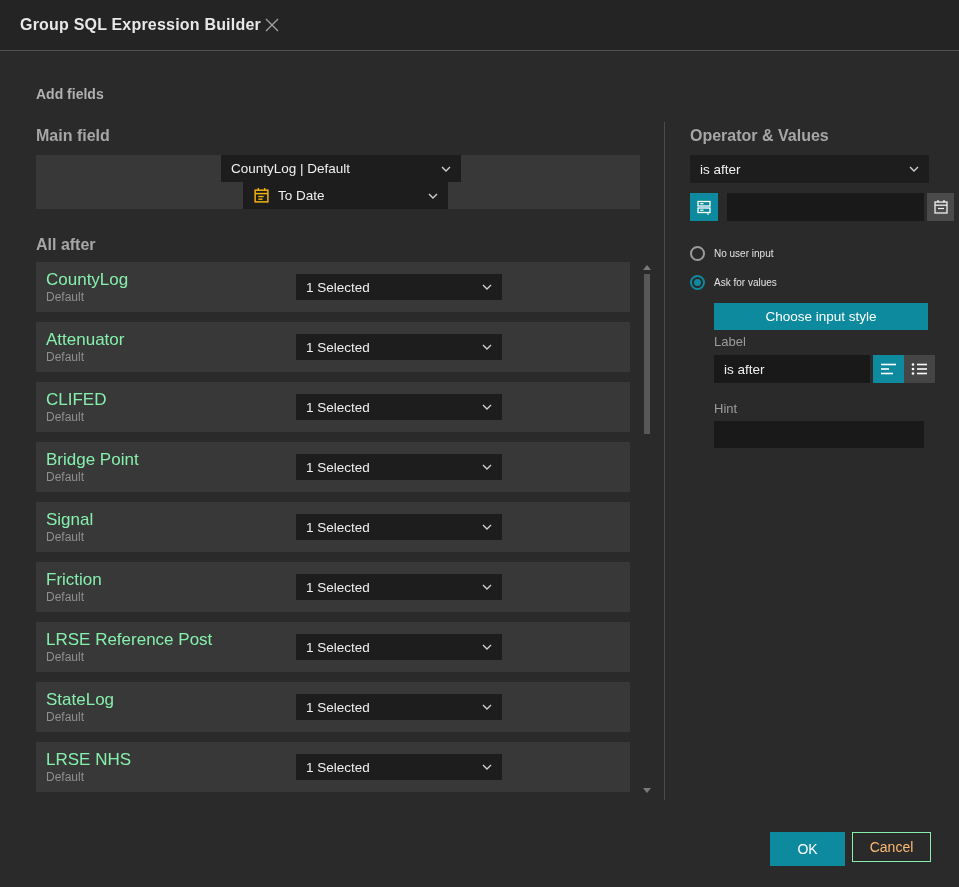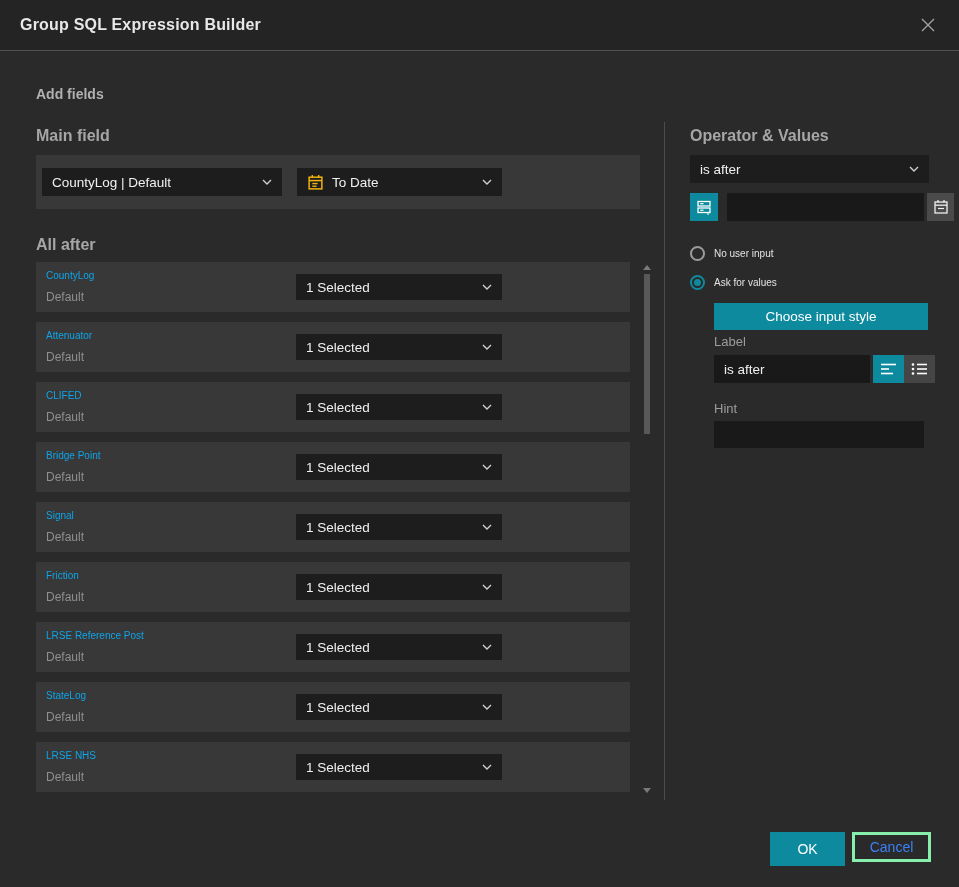--- a/index.html
+++ b/index.html
@@ -19,21 +19,21 @@
   body{
     background:var(--bg);
     font-family:"Liberation Sans",sans-serif;
     position:relative;
   }
   
   .titlebar{
     position:absolute;left:0;top:0;width:959px;height:51px;
     background:var(--titlebar);
     border-bottom:1px solid #525252;
-    display:flex;align-items:center;justify-content:space-between;
+    display:flex;align-items:center;justify-content:flex-start;
     padding:0 20px;
   }
   .title{color:#e8e8e8;font-size:16px;font-weight:700;letter-spacing:.2px}
   .close-btn{width:22px;height:22px;display:flex;align-items:center;justify-content:center;cursor:pointer}
 
   
   .sec-head{position:absolute;color:#b1b1b1;font-size:14px;font-weight:700}
   .sub-head{position:absolute;color:var(--txt-dim);font-size:16px;font-weight:700}
 
   
@@ -43,31 +43,31 @@
     display:flex;align-items:center;
     padding:0 10px;cursor:pointer;
   }
   .select .sel-text{flex:1;white-space:nowrap;overflow:hidden}
   .select svg.chev{flex:none}
 
   
   .main-panel{
     position:absolute;left:36px;top:155px;width:604px;height:54px;
     background:var(--panel);
-    display:flex;align-items:center;
+    display:flex;align-items:center;flex-direction:column;
   }
   .main-panel .sel-field{margin-left:6px;width:240px;height:28px}
   .main-panel .sel-date{margin-left:15px;width:205px;height:28px;gap:8px}
 
   
   .fields-list{position:absolute;left:36px;top:262px;width:594px}
   .field-row{
     position:relative;height:50px;background:var(--panel);margin-bottom:10px;
   }
-  .field-row .f-name{position:absolute;left:10px;top:8px;font-size:10px;color:#0ea5e9}
+  .field-row .f-name{position:absolute;left:10px;top:8px;font-size:17px;color:#86efac}
   .field-row .f-sub{position:absolute;left:10px;top:28px;font-size:12px;color:var(--txt-sub)}
   .field-row .select{position:absolute;left:260px;top:12px;width:206px;height:26px}
 
   
   .scrollbar{position:absolute;left:643px;top:262px;width:8px;height:534px}
   .scroll-arrow{position:absolute;left:0;width:0;height:0;border-left:4px solid transparent;border-right:4px solid transparent;cursor:pointer}
   .scroll-arrow.up{top:3px;border-bottom:5px solid #7a7a7a}
   .scroll-arrow.down{bottom:3px;border-top:5px solid #7a7a7a}
   .scroll-thumb{position:absolute;left:1px;top:12px;width:6px;height:160px;background:#585858;cursor:pointer}
 
@@ -108,22 +108,22 @@
   .hint-input{position:absolute;left:714px;top:421px;width:210px;height:27px}
 
   
   .btn-ok{
     position:absolute;left:770px;top:832px;width:75px;height:34px;
     background:var(--accent);color:#fff;font-size:14px;border:none;cursor:pointer;
     font-family:"Liberation Sans",sans-serif;
   }
   .btn-cancel{
     position:absolute;left:852px;top:832px;width:79px;height:30px;
-    background:transparent;color:#3b82f6;font-size:14px;
-    border:3px solid #86efac;cursor:pointer;
+    background:transparent;color:#fdba74;font-size:14px;
+    border:1px solid #86efac;cursor:pointer;
     font-family:"Liberation Sans",sans-serif;
   }
 </style>
 </head>
 <body>
 
 <div class="titlebar">
   <div class="title">Group SQL Expression Builder</div>
   <div class="close-btn">
     <svg width="18" height="18" viewBox="0 0 18 18">

